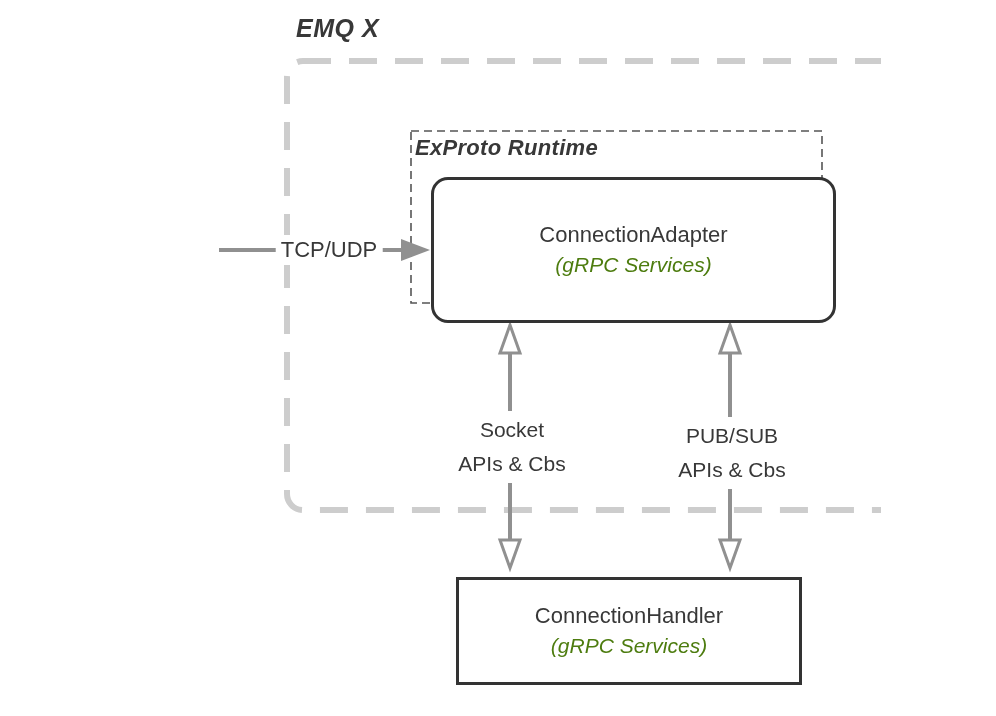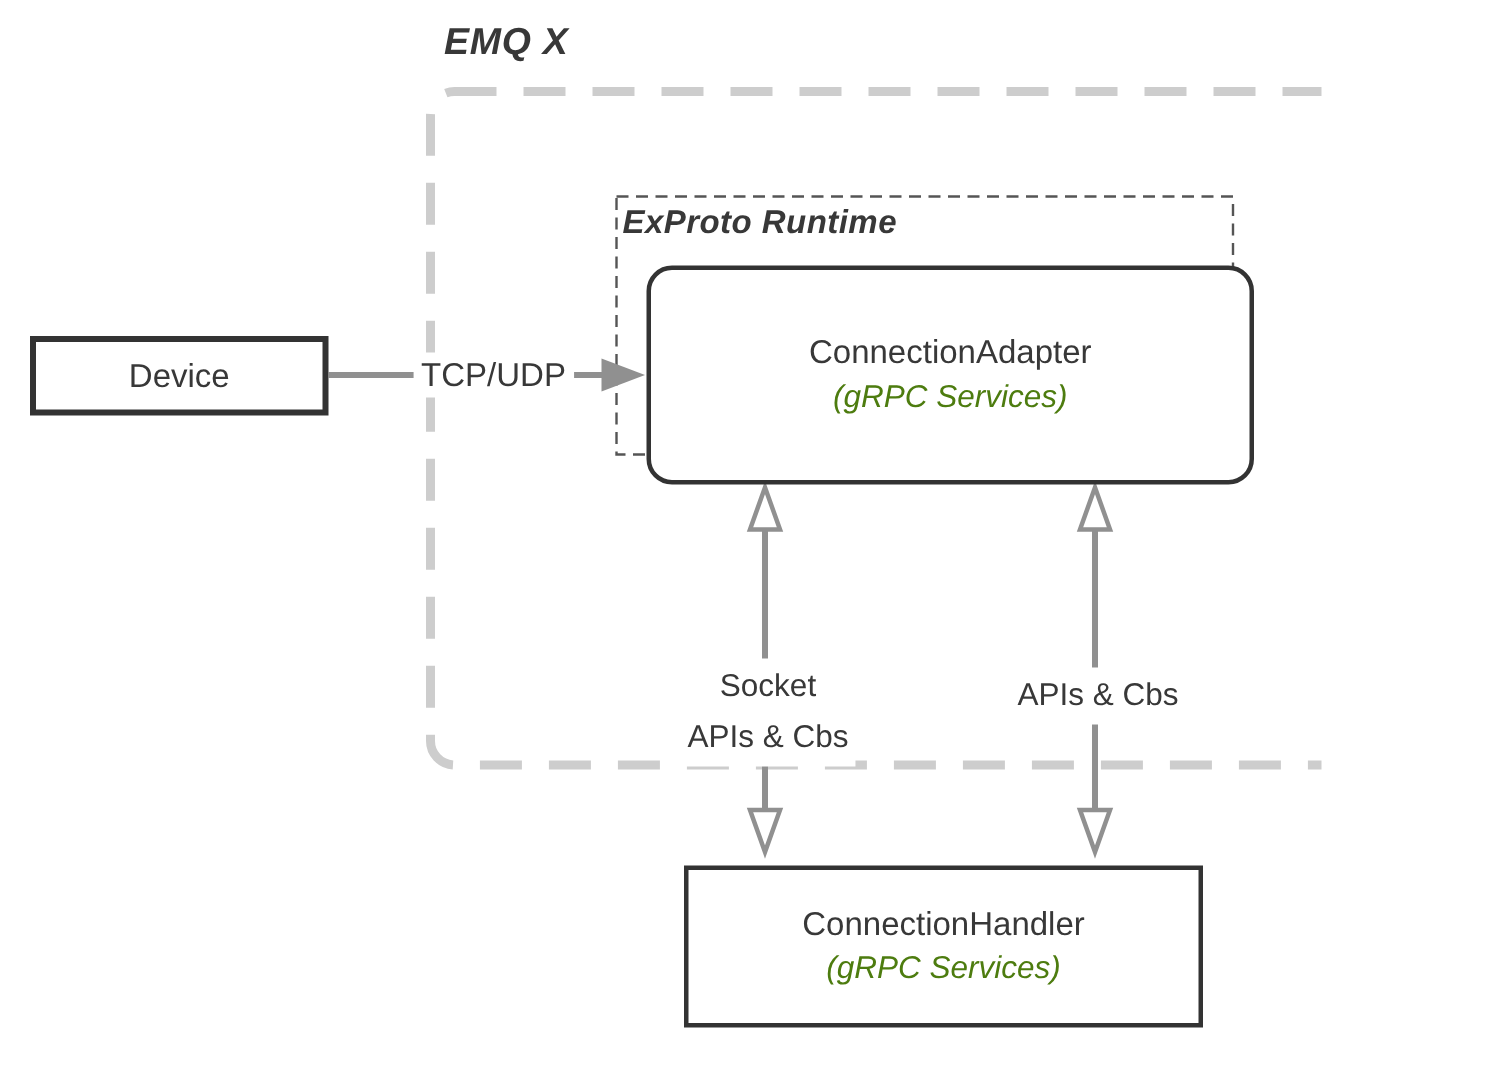--- a/index.html
+++ b/index.html
@@ -79,21 +79,20 @@
     font-size: 22px;
     color: #383838;
     text-align: center;
     transform: translate(-50%, -50%);
     padding: 2px 5px;
   }
   .edge-label-multiline {
     font-size: 21px;
     line-height: 34px;
     transform: translate(-50%, 0);
-    margin-top: 28px;
   }
 </style>
 </head>
 <body>
 
 <div class="stage">
 
   <svg class="svg-layer" viewBox="0 0 996 716" xmlns="http://www.w3.org/2000/svg">
 
     <rect x="287" y="61" width="626" height="449" rx="16" ry="16" fill="none" stroke="#cdcdcd" stroke-width="6" stroke-dasharray="28 18"></rect>
@@ -109,38 +108,36 @@
 
     <line x1="730" y1="350" x2="730" y2="543" stroke="#909090" stroke-width="4"></line>
     <polygon points="730,325 720,353 740,353" fill="#ffffff" stroke="#909090" stroke-width="3" stroke-linejoin="miter"></polygon>
     <polygon points="730,568 720,540 740,540" fill="#ffffff" stroke="#909090" stroke-width="3" stroke-linejoin="miter"></polygon>
   </svg>
 
   <div class="label title-label" style="left:296px; top:14px;">EMQ X</div>
 
   <div class="label runtime-label" style="left:415px; top:99px;margin-top:36px;">ExProto Runtime</div>
 
-  <div class="box device-box">
-    <div class="box-title">Device</div>
-  </div>
 
   <div class="box adapter-box">
     <div class="box-title">ConnectionAdapter</div>
     <div class="box-subtitle">(gRPC Services)</div>
   </div>
 
   <div class="box handler-box">
     <div class="box-title">ConnectionHandler</div>
     <div class="box-subtitle">(gRPC Services)</div>
   </div>
 
   <div class="edge-label" style="left:329px; top:250px;text-align:right;">TCP/UDP</div>
 
   <div class="edge-label edge-label-multiline" style="left:512px; top:411px;">
     <div>Socket</div>
     <div>APIs &amp; Cbs</div>
   </div>
 
   <div class="edge-label edge-label-multiline" style="left:732px; top:417px;">
+    <div>PUB/SUB</div>
     <div>APIs &amp; Cbs</div>
   </div>
 
 </div>
 
 </body></html>

